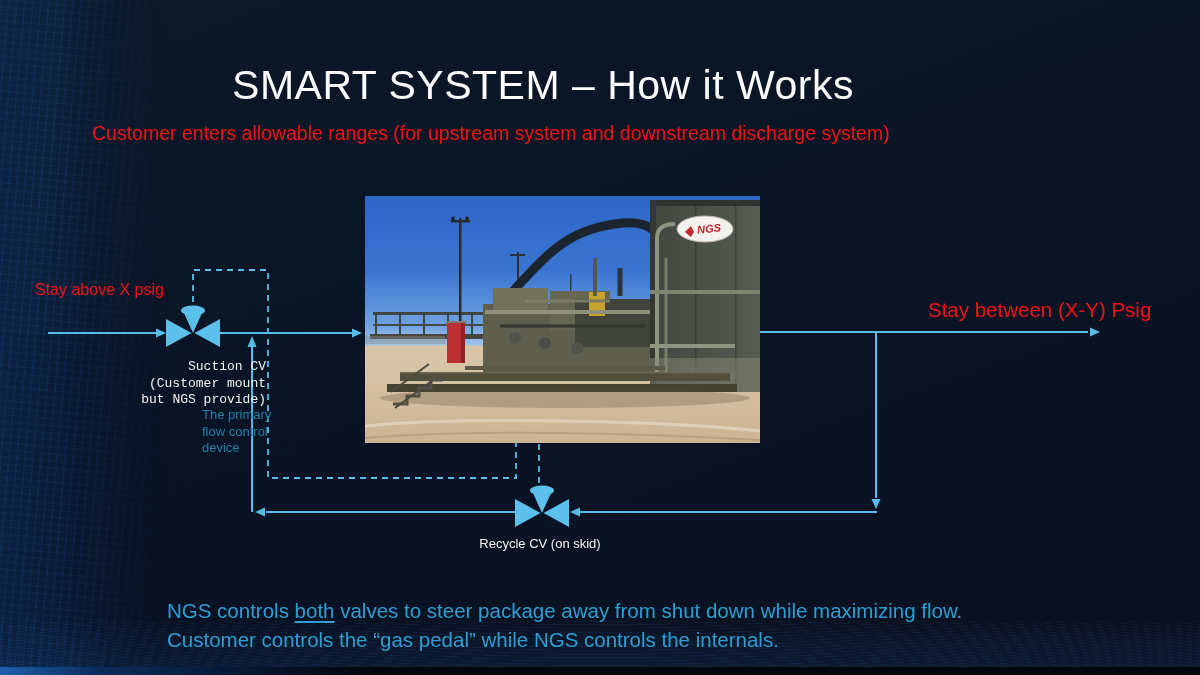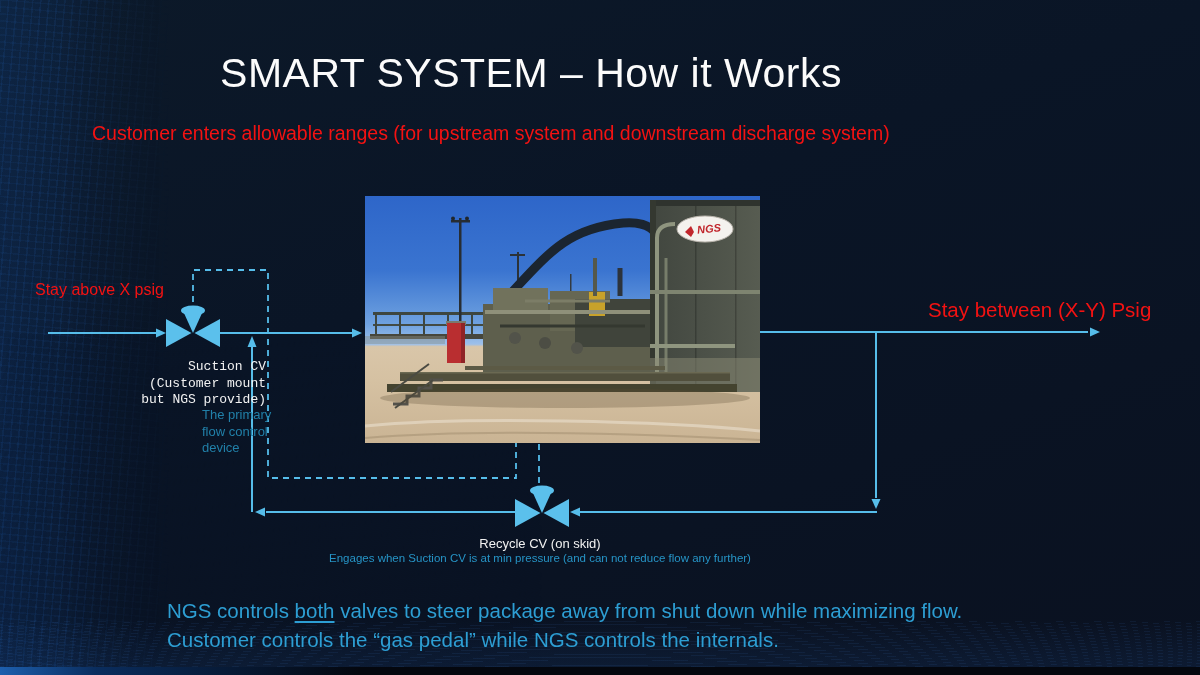--- a/index.html
+++ b/index.html
@@ -42,21 +42,21 @@
       repeating-radial-gradient(ellipse 1400px 320px at 50% 330px,
         rgba(60,120,200,.10) 0 2px, rgba(0,0,0,0) 2px 12px),
       linear-gradient(180deg, rgba(20,60,120,0), rgba(30,80,150,.16));
   }
   .bg-strip{
     position:absolute;left:0;bottom:0;width:1200px;height:8px;
     background:linear-gradient(90deg,#1d5fae 0%,#0a2d5e 8%,#04070e 30%,#04070e 100%);
   }
   
   .title{
-    position:absolute;left:0;top:46px;width:1054px;margin:4px;
+    position:absolute;left:0;top:46px;width:1054px;margin:16px;
     text-align:center;font-size:41px;font-weight:300;letter-spacing:.5px;
     color:#fbfbfb;
   }
   .sub{position:absolute;font-size:19.5px;white-space:nowrap;text-align:center;}
   .sub-red{left:92px;top:122px;color:#f31212;}
   .sub-blue{left:97px;top:156px;color:#2ba3df;}
   .inlet{position:absolute;left:35px;top:276px;width:150px;
     font-size:16px;line-height:27px;color:#f31212;}
   .outlet{position:absolute;left:928px;top:298px;font-size:20.5px;color:#f31212;white-space:nowrap;}
   .suction-name{position:absolute;left:116px;top:359px;width:150px;text-align:right;
@@ -219,20 +219,19 @@
 
   <div class="inlet">Stay above X psig</div>
   <div class="outlet">Stay between (X-Y) Psig</div>
   <div class="suction-name">Suction CV
 (Customer mount
 but NGS provide)</div>
   <div class="suction-desc">The primary
 flow control
 device</div>
   <div class="recycle-name">Recycle CV (on skid)</div>
-  <div class="recycle-desc">Engages when Suction CV is at min pressure (and can not reduce flow any further)</div>
 
   <div class="notes">
     <div><span>NGS controls </span><span class="ul">both</span><span> valves to steer package away from shut down while maximizing flow.</span></div>
     <div>Customer controls the “gas pedal” while NGS controls the internals.</div>
   </div>
 
 </div>
 
 </body></html>

